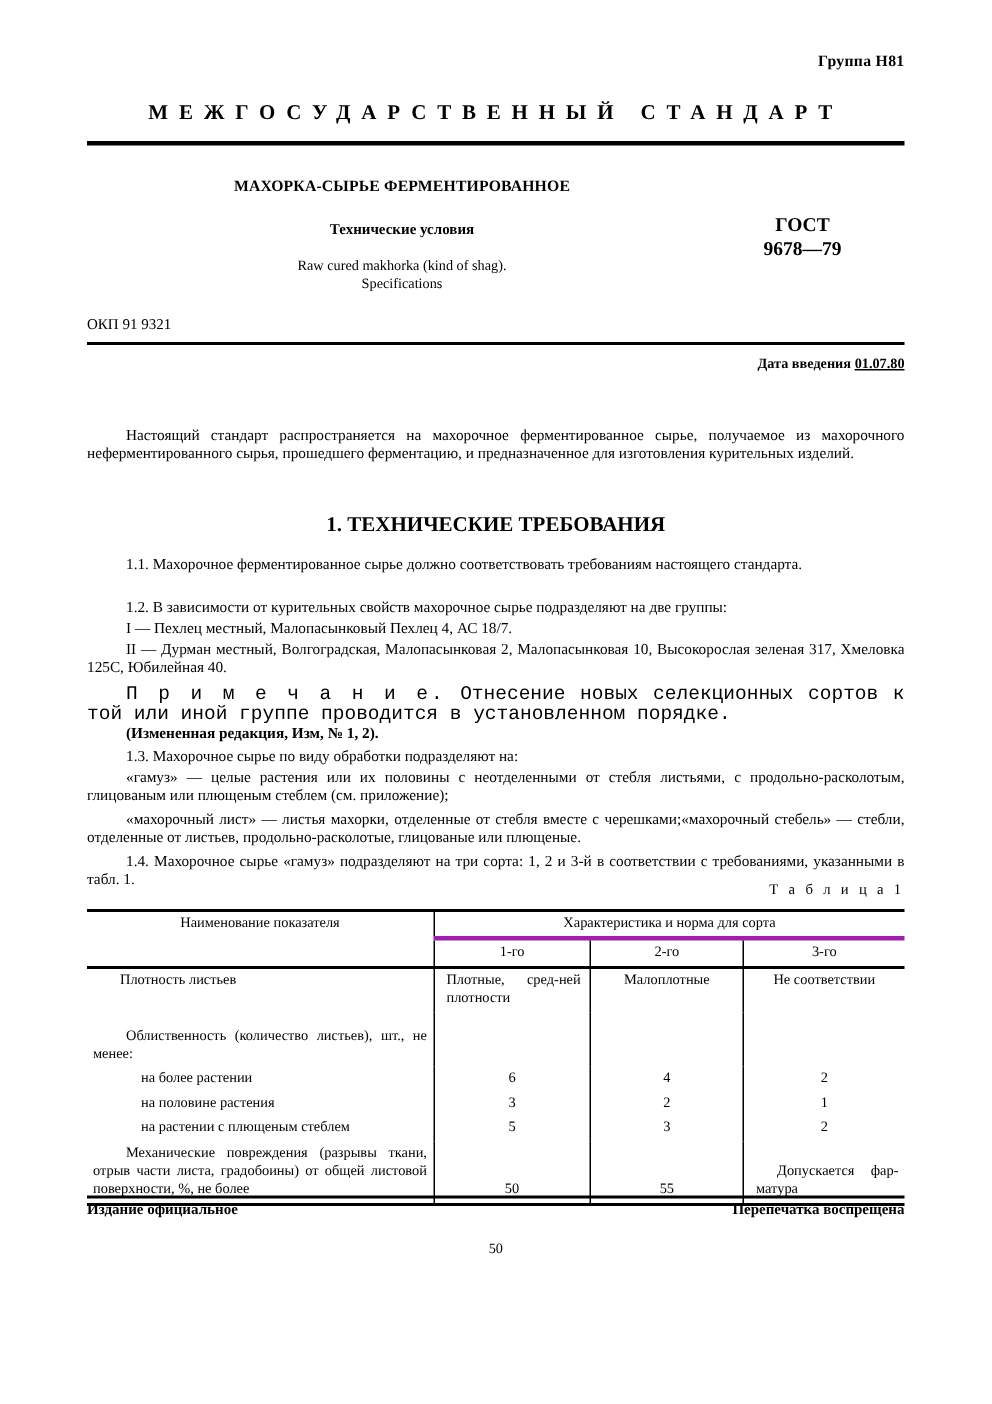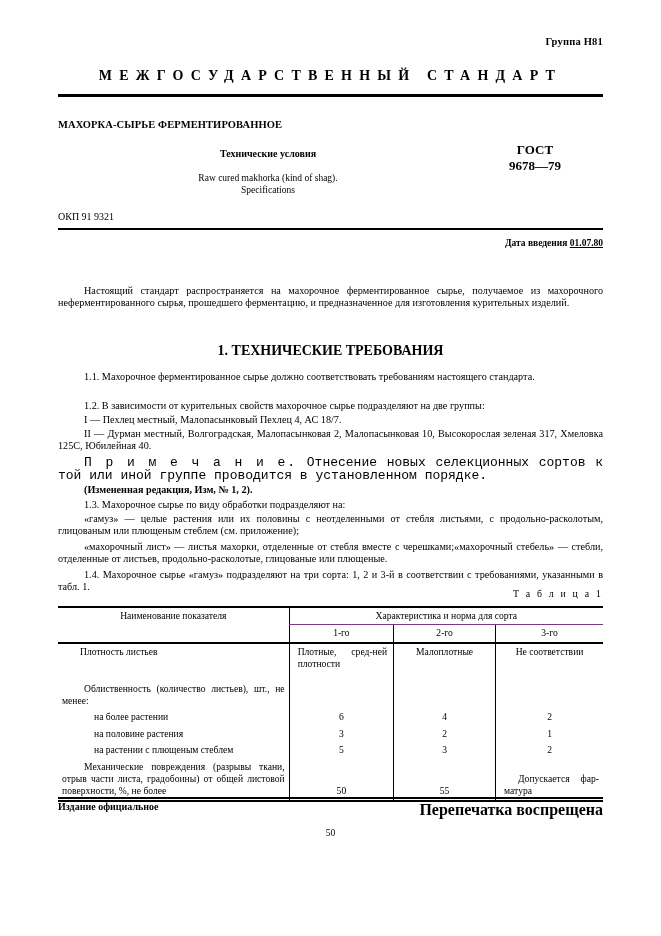--- a/index.html
+++ b/index.html
@@ -52,21 +52,21 @@
     height: 3px;
     background: #000;
   }
 
   
   .doc-title {
     position: absolute;
     left: 58px;
     top: 119px;
     width: 420px;
-    text-align: left;
+    text-align: center;
     font-size: 10.5px;
     font-weight: bold;
     letter-spacing: 0.1px;
   }
   .doc-subtitle {
     position: absolute;
     left: 58px;
     top: 148px;
     width: 420px;
     text-align: center;
@@ -160,21 +160,21 @@
     border-collapse: collapse;
     font-size: 9.6px;
     line-height: 12.4px;
   }
   table.gost td {
     vertical-align: top;
     padding: 2px 4px;
   }
   .tb-top  { border-top: 2px solid #000; }
   .tb-bot  { border-bottom: 2px solid #000; }
-  .tb-thin-bot { border-bottom: 1px solid #a21caf; }
+  .tb-thin-bot { border-bottom: 3px solid #a21caf; }
   .vl { border-left: 1px solid #000; }
   .ctr { text-align: center; }
   .jst { text-align: justify; }
   .nm-cell { width: 232px; }
   .s-cell  { width: 104px; }
   .hdr-name {
     text-align: center;
     vertical-align: middle;
   }
 
@@ -191,21 +191,21 @@
     position: absolute;
     left: 58px;
     top: 801px;
     font-size: 10px;
     font-weight: bold;
   }
   .foot-right {
     position: absolute;
     right: 58px;
     top: 801px;
-    font-size: 16px;
+    font-size: 10px;
     font-weight: bold;
   }
   .page-num {
     position: absolute;
     left: 0;
     top: 828px;
     width: 661px;
     text-align: center;
     font-size: 9.5px;
   }

